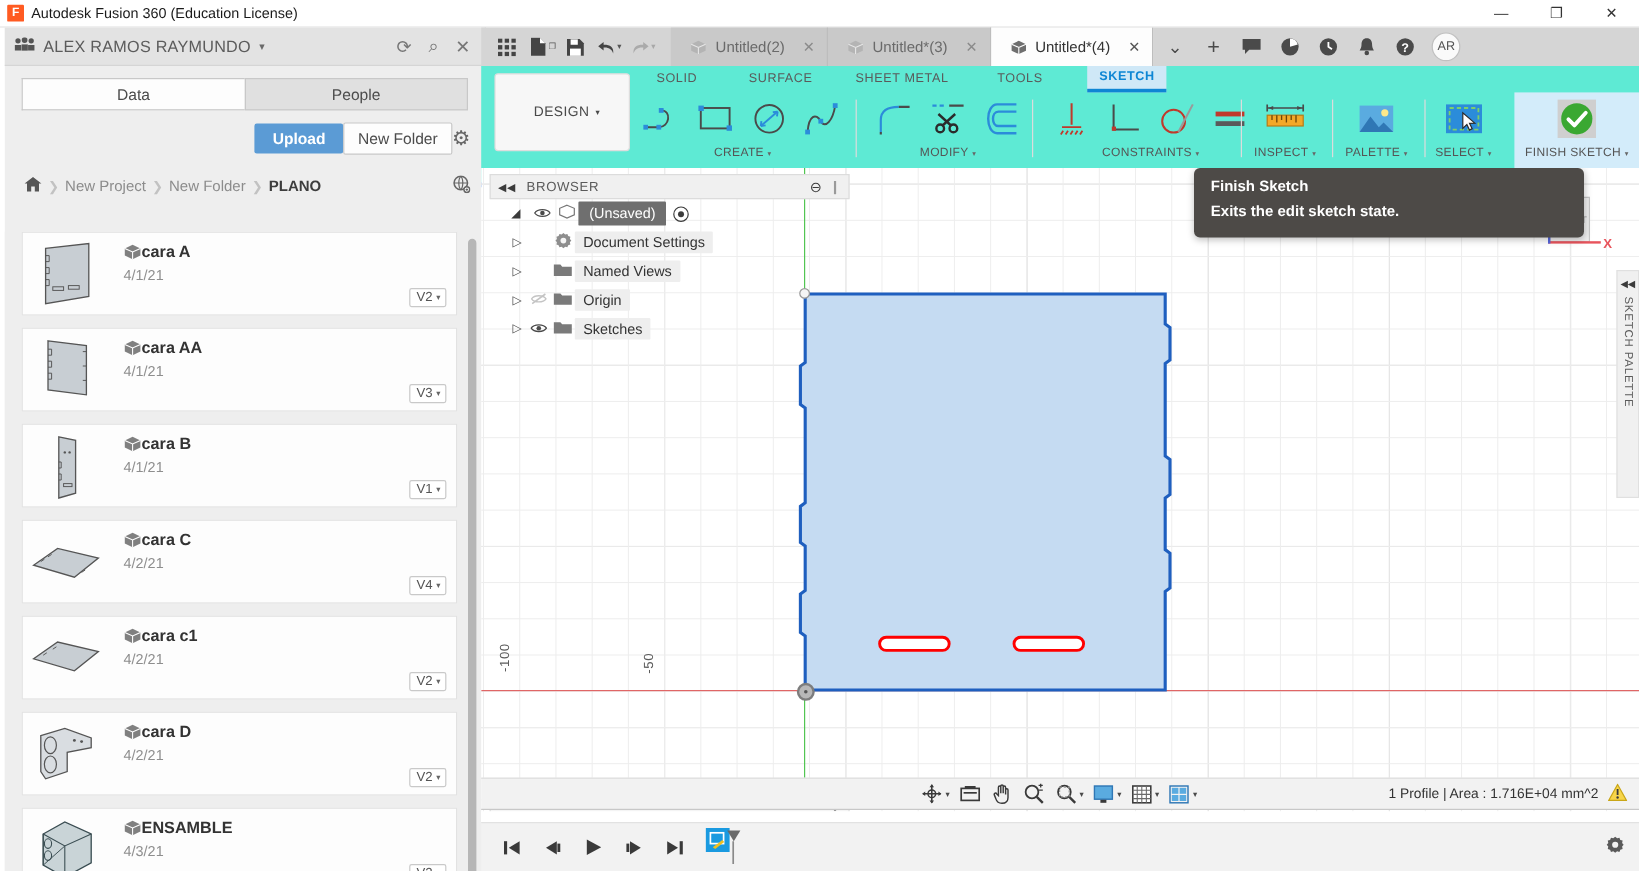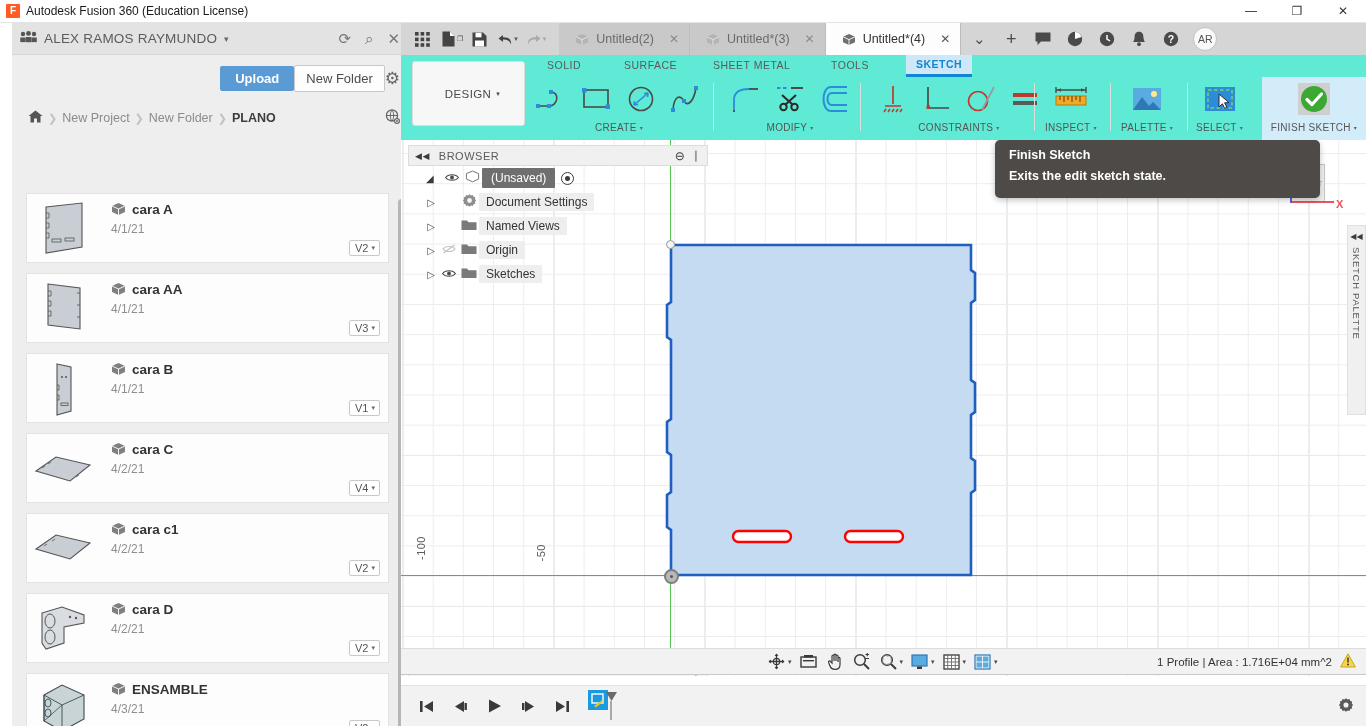--- a/index.html
+++ b/index.html
@@ -26,21 +26,21 @@
   }
   .tb-title { font-size: 12px; color: #1a1a1a; }
   .tb-winbtns { margin-left: auto; display: flex; height: 23px; }
   .tb-winbtn {
     width: 46px; height: 23px; display: flex; align-items: center;
     justify-content: center; color: #333; font-size: 12px;
   }
 
   
   .leftpanel {
-    position: absolute; top: 23px; left: 12px; width: 401px; height: 703px;
+    position: absolute; top: 23px; left: 4px; width: 401px; height: 703px;
     background: #eeeeee; border-right: 1px solid #cfcfcf;
   }
   .lp-header {
     height: 32px; background: #e3e3e3; display: flex; align-items: center;
     padding: 0 8px; border-bottom: 1px solid #d5d5d5;
   }
   .lp-peopleicon { width: 18px; margin-right: 6px; color: #555; font-size: 13px; }
   .lp-username {
     font-size: 13.5px; color: #5c5c5c; letter-spacing: .2px;
   }
@@ -86,21 +86,21 @@
   .lp-item {
     position: relative; margin: 0 24px 10px 14px; height: 70px;
     background: #fdfdfd; border: 1px solid #e2e2e2; display: flex;
     cursor: pointer;
   }
   .lp-thumb {
     width: 72px; height: 68px; display: flex; align-items: center;
     justify-content: center; flex: none;
   }
   .lp-meta { padding: 8px 0 0 12px; flex: 1; position: relative; }
-  .lp-name-row { display: flex; align-items: flex-start; gap: 6px; }
+  .lp-name-row { display: flex; align-items: center; }
   .lp-cubeicon { width: 15px; height: 14px; flex: none; }
   .lp-name { font-size: 13.5px; color: #333; font-weight: bold; }
   .lp-date { font-size: 12px; color: #8e8e8e; margin-top: 5px; }
   .lp-ver {
     position: absolute; right: 8px; bottom: 6px;
     border: 1px solid #c9c9c9; background: #fff; border-radius: 2px;
     font-size: 11px; color: #555; padding: 1px 4px 1px 5px;
     display: flex; align-items: center; gap: 3px;
   }
   .lp-ver .vcar { font-size: 7px; color: #666; }
@@ -379,20 +379,24 @@
       </span>
       <span class="lp-username">ALEX RAMOS RAYMUNDO</span>
       <span class="lp-caret">▾</span>
       <div class="lp-hicons">
         <span class="lp-hicon">⟳</span>
         <span class="lp-hicon">⌕</span>
         <span class="lp-hicon">✕</span>
       </div>
     </div>
 
+    <div class="lp-tabs">
+      <div class="lp-tab active">Data</div>
+      <div class="lp-tab">People</div>
+    </div>
 
     <div class="lp-actions">
       <button class="btn-upload">Upload</button>
       <button class="btn-newfolder">New Folder</button>
       <span class="gear-btn">⚙</span>
     </div>
 
     <div class="breadcrumb">
       <span class="bc-home">
         <svg width="15" height="13" viewBox="0 0 15 13">

